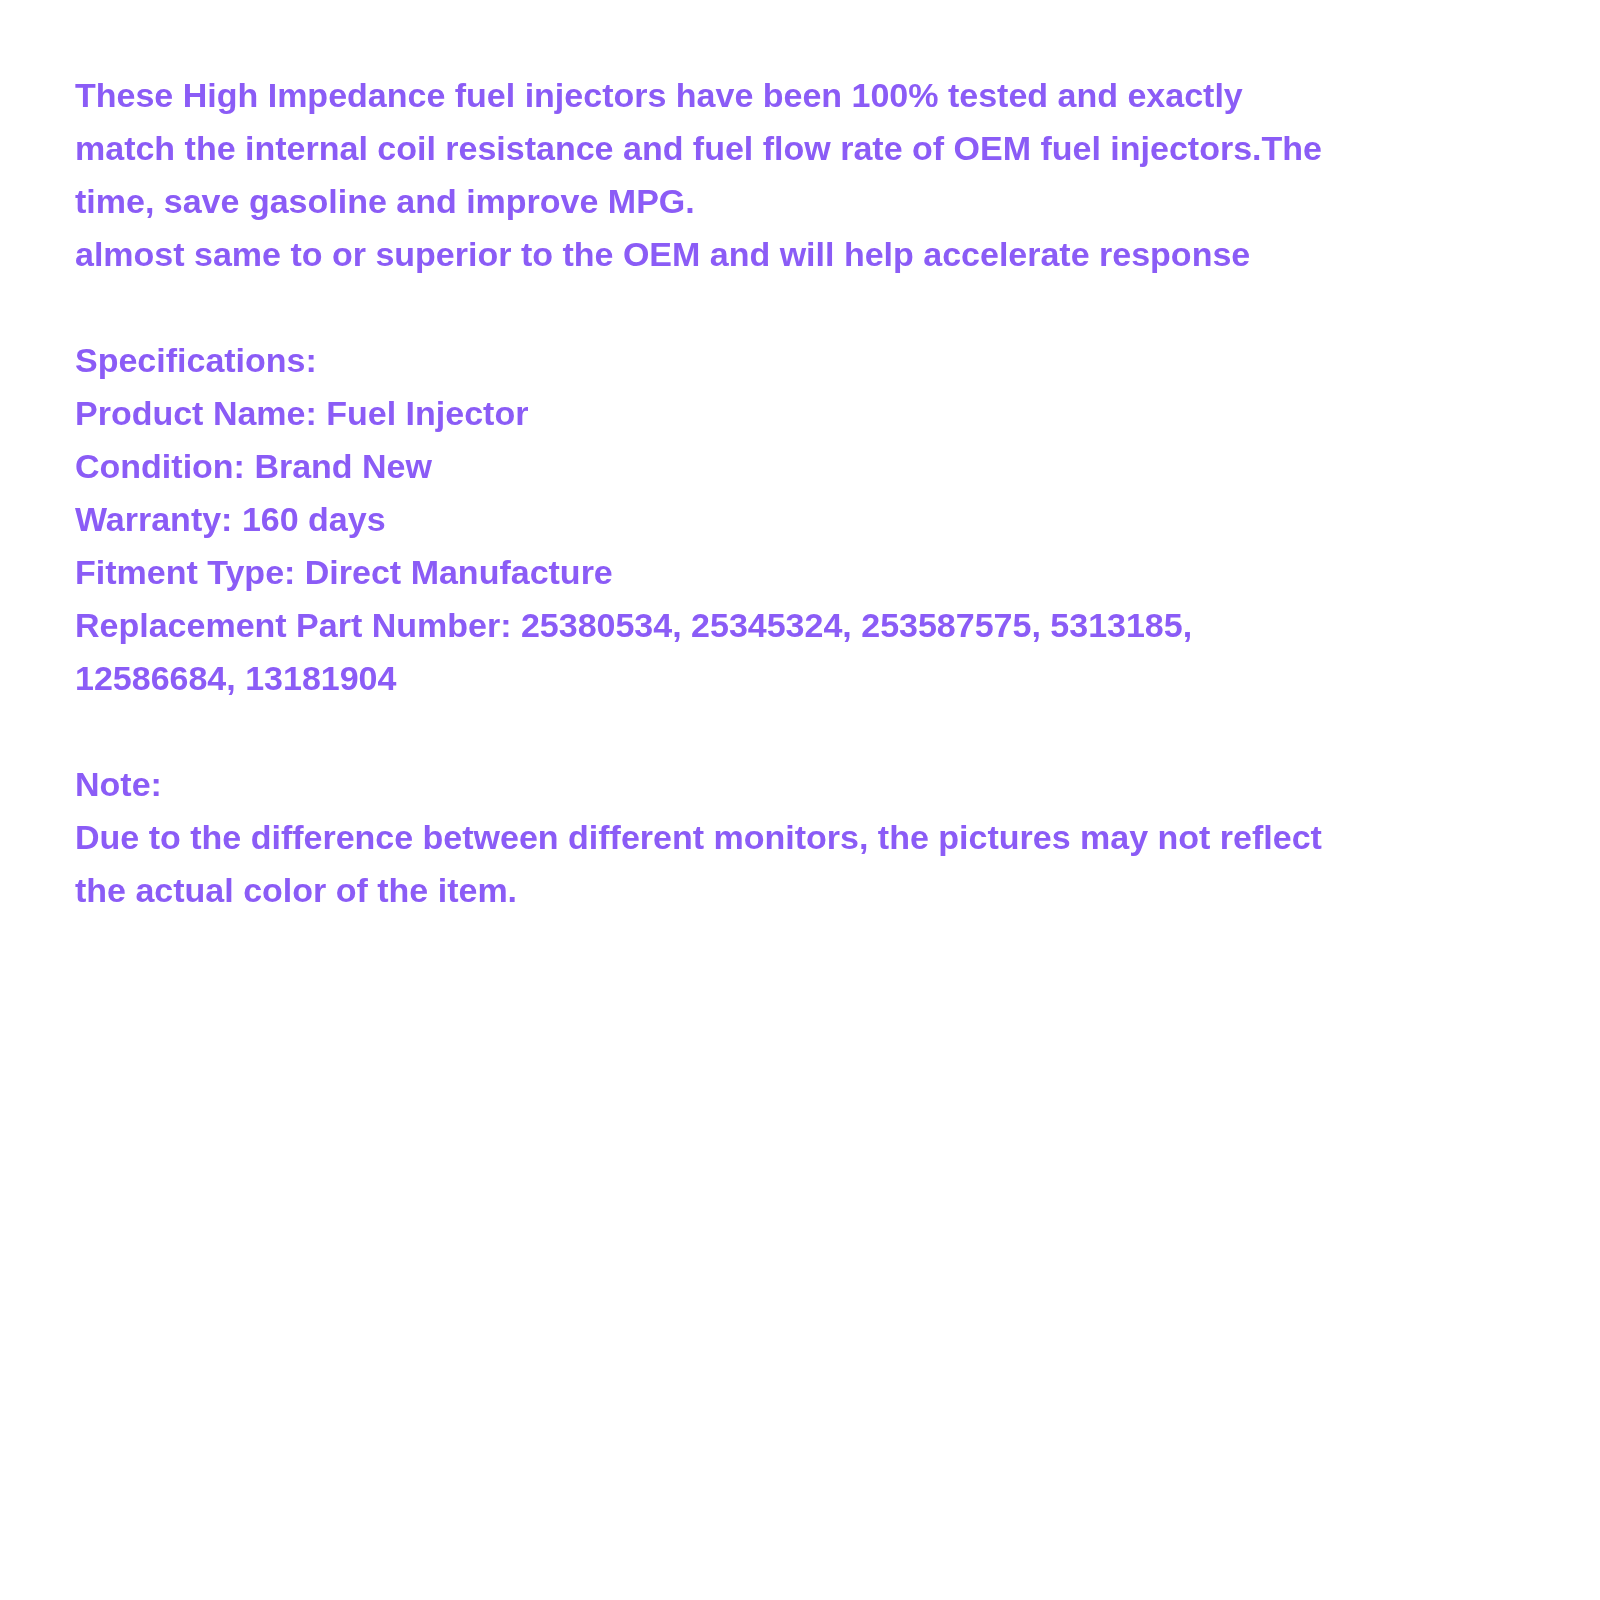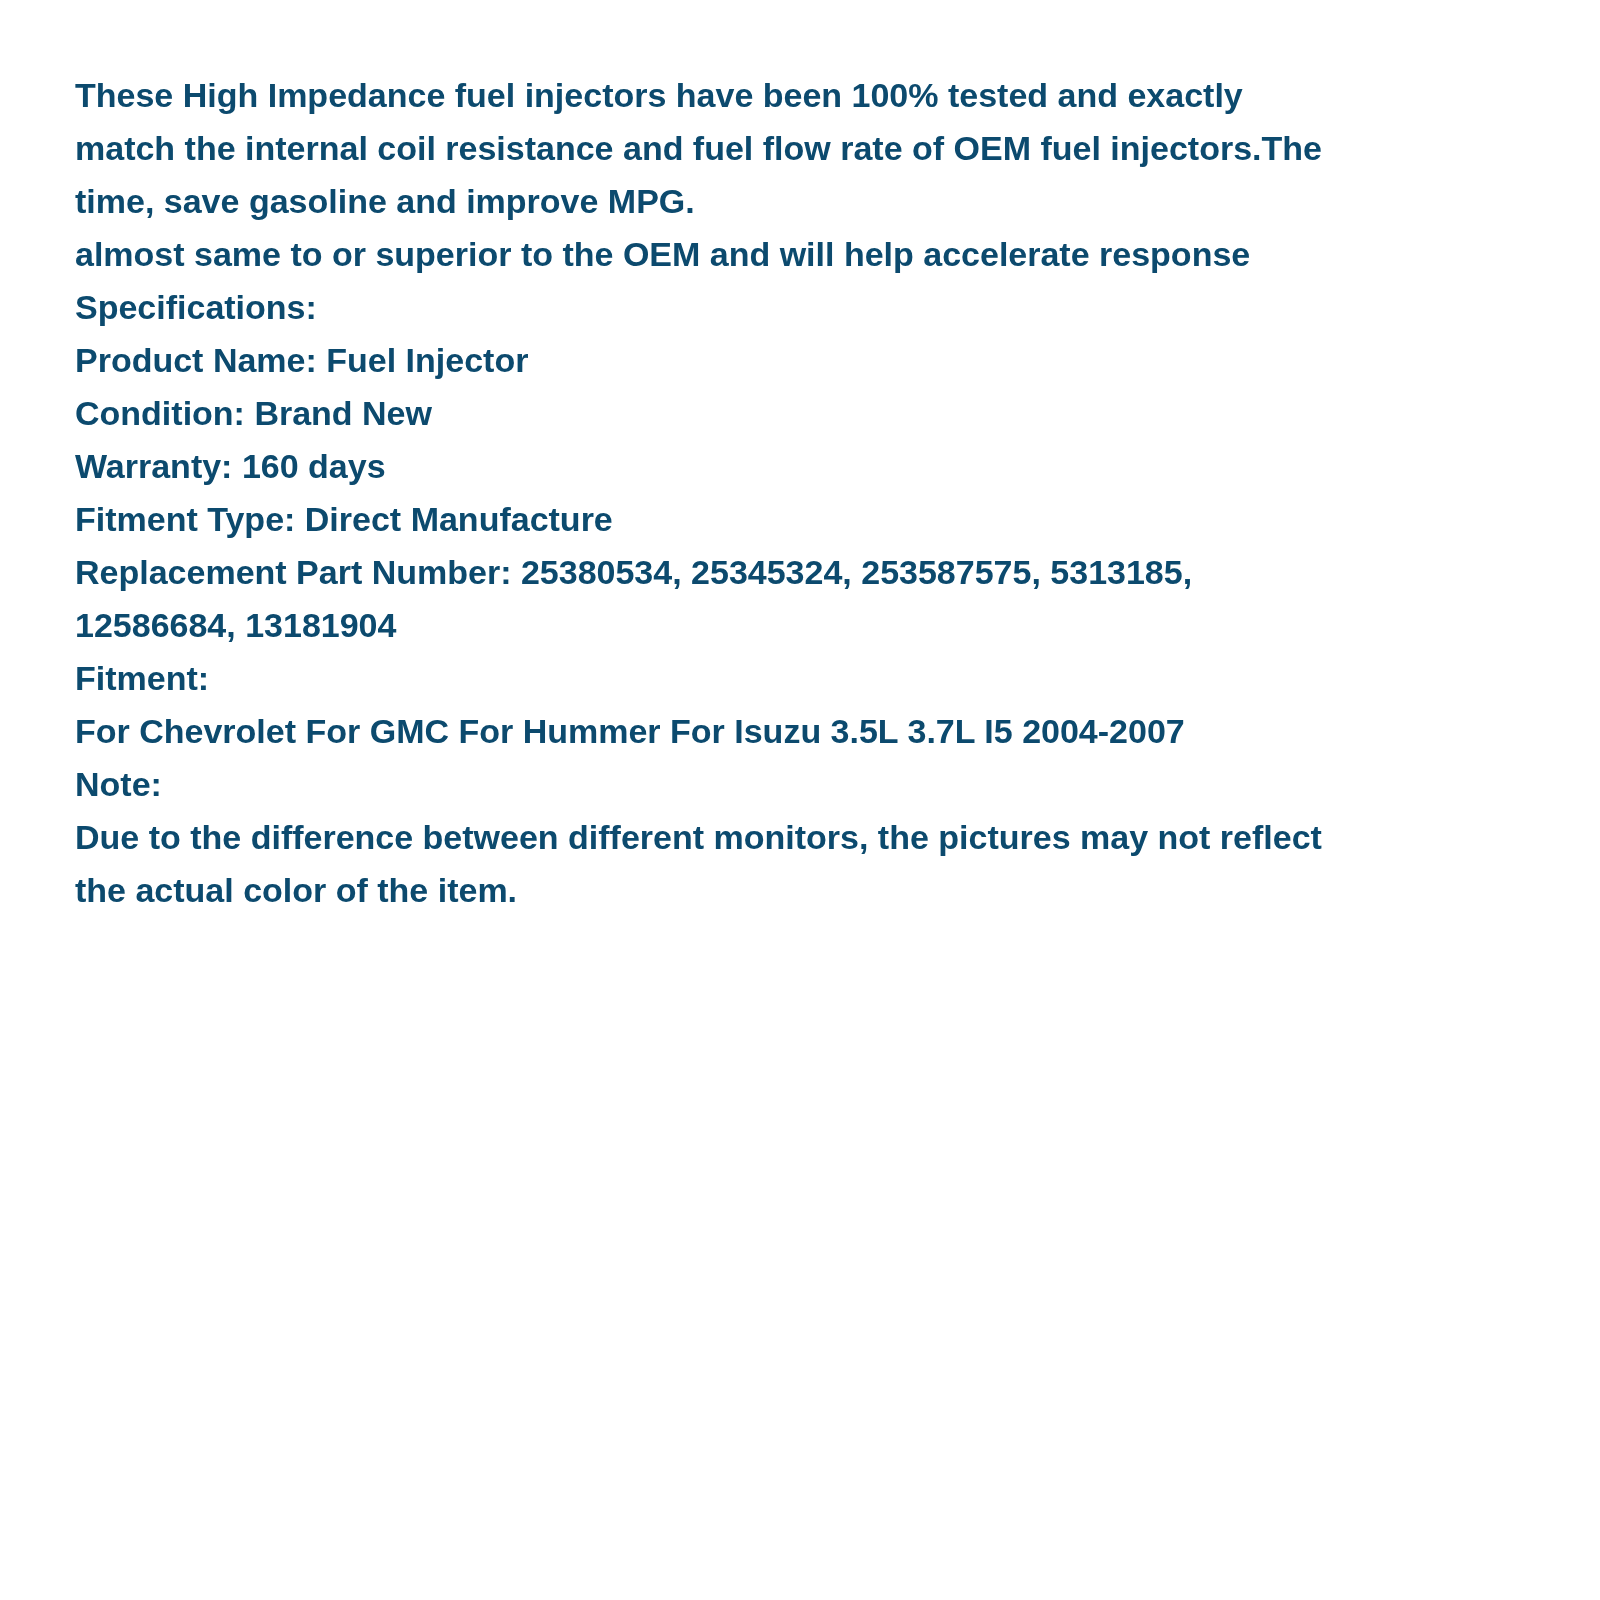--- a/index.html
+++ b/index.html
@@ -14,24 +14,25 @@
   }
   .doc {
     box-sizing: border-box;
     width: 1404px;
     height: 1600px;
     padding: 69px 60px 0 75px;
     font-family: "Liberation Sans", sans-serif;
     font-weight: 700;
     font-size: 34px;
     line-height: 53px;
-    color: #0c4a6e;
+    color: #8b5cf6;
     letter-spacing: 0;
   }
   .section-gap {
+    margin-top: 53px;
   }
   .line {
     white-space: nowrap;
   }
 </style>
 </head>
 <body>
 
 <main class="doc">
 
@@ -45,24 +46,20 @@
   <section class="section-gap">
     <div class="line">Specifications:</div>
     <div class="line">Product Name: Fuel Injector</div>
     <div class="line">Condition: Brand New</div>
     <div class="line">Warranty: 160 days</div>
     <div class="line">Fitment Type: Direct Manufacture</div>
     <div class="line">Replacement Part Number: 25380534, 25345324, 253587575, 5313185,</div>
     <div class="line">12586684, 13181904</div>
   </section>
 
-  <section class="section-gap">
-    <div class="line">Fitment:</div>
-    <div class="line">For Chevrolet For GMC For Hummer For Isuzu 3.5L 3.7L I5 2004-2007</div>
-  </section>
 
 
   <section class="section-gap">
     <div class="line">Note:</div>
     <div class="line">Due to the difference between different monitors, the pictures may not reflect</div>
     <div class="line">the actual color of the item.</div>
   </section>
 
 </main>
 

